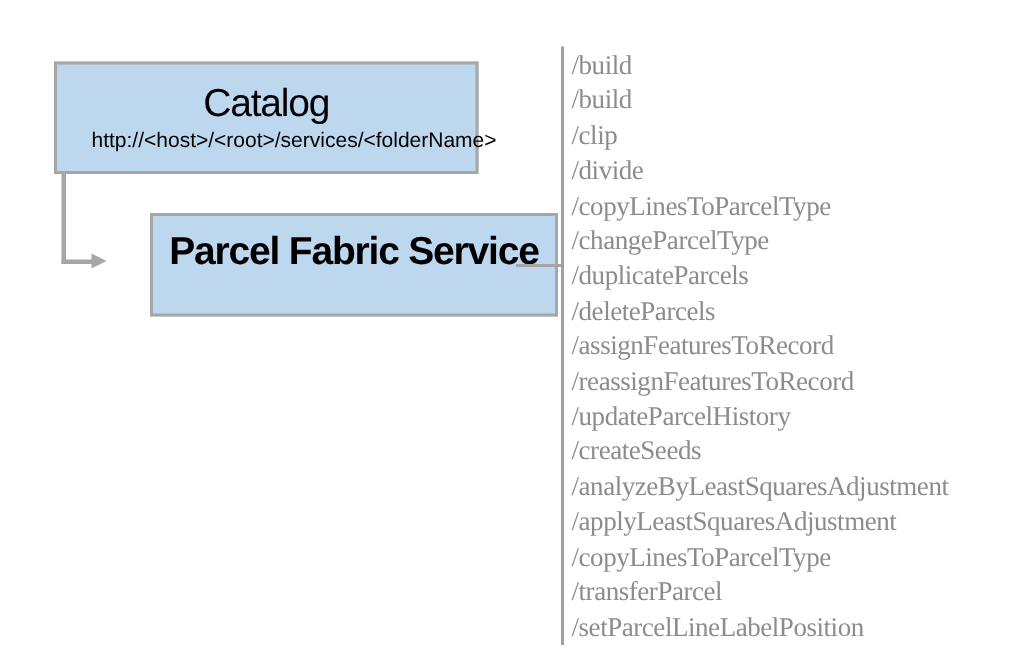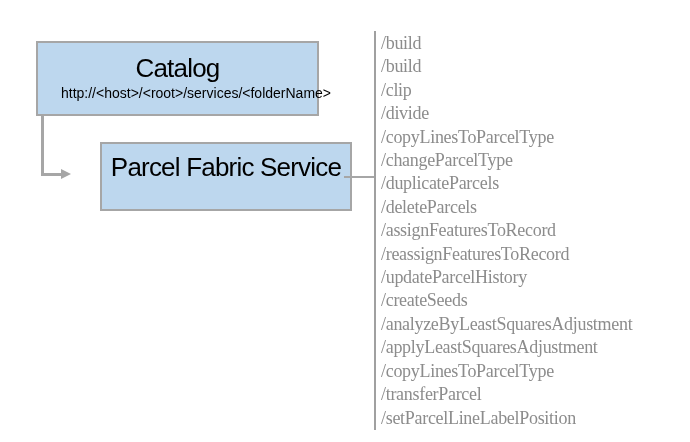--- a/index.html
+++ b/index.html
@@ -31,23 +31,24 @@
   #catalog-box {
     left: 8px;
     top: 41px;
     width: 283px;
     height: 75px;
     padding-top: 9px;
   }
   #service-box {
     left: 72px;
     top: 142px;
-    width: 252px;
+    width: 272px;
     height: 69px;
     padding-top: 7px;
+    font-weight: bold;
   }
   .node-title {
     font-size: 26px;
     line-height: 32px;
     letter-spacing: -0.8px;
     color: var(--title-text, #000000);
     white-space: nowrap;
   }
   .node-subtitle {
     font-size: 14px;

